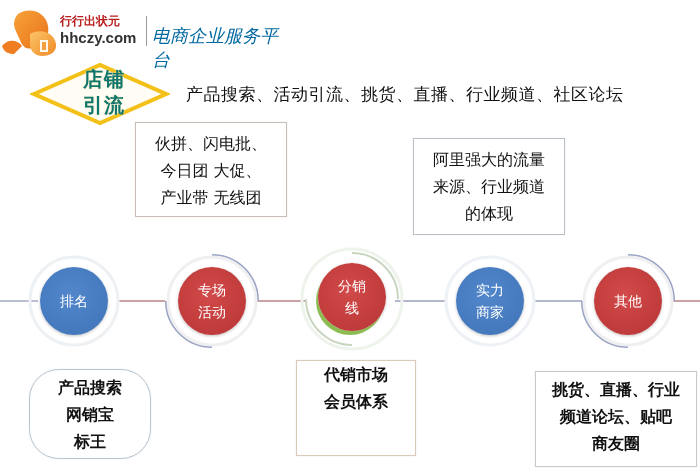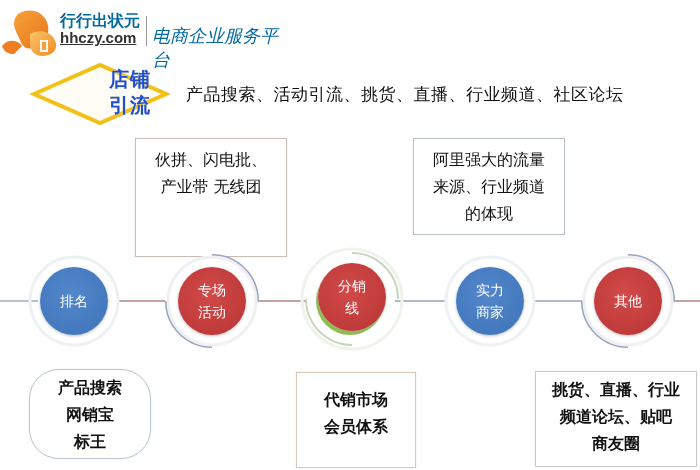--- a/index.html
+++ b/index.html
@@ -1,37 +1,37 @@
 <!DOCTYPE html>
 <html><head>
 <meta charset="utf-8">
 <style>
   * { margin: 0; padding: 0; box-sizing: border-box; }
   html, body { width: 700px; height: 470px; background: #ffffff; overflow: hidden; }
   body { position: relative; font-family: "DejaVu Sans", "Liberation Sans", sans-serif; color: #111; }
 
   .logo { position: absolute; left: 0; top: 2px; width: 280px; height: 56px; }
   .logo-mark { position: absolute; left: 0; top: 4px; width: 62px; height: 52px; }
-  .logo-cn { position: absolute; left: 60px; top: 10px; font-size: 16px; font-weight: bold; color: #0369a1; letter-spacing: 0px; line-height: 18px; }
-  .logo-en { position: absolute; left: 60px; top: 28px; font-family: "Liberation Sans", sans-serif; font-size: 15px; font-weight: bold; color: #333; line-height: 16px; text-decoration: underline; }
+  .logo-cn { position: absolute; left: 60px; top: 10px; font-size: 12px; font-weight: bold; color: #b91c1c; letter-spacing: 0px; line-height: 18px; }
+  .logo-en { position: absolute; left: 60px; top: 28px; font-family: "Liberation Sans", sans-serif; font-size: 15px; font-weight: bold; color: #333; line-height: 16px; }
   .logo-sep { position: absolute; left: 146px; top: 14px; width: 1px; height: 30px; background: #999; }
   .logo-slogan { position: absolute; left: 152px; top: 22px; font-family: "DejaVu Serif", serif; font-size: 18px; color: #0369a1; font-style: italic; }
 
   .diamond { position: absolute; left: 30px; top: 62px; width: 140px; height: 64px; }
-  .diamond-text { position: absolute; left: 76px; top: 66px; width: 56px; font-family: "DejaVu Serif", "Liberation Serif", serif; font-weight: bold; font-size: 20px; line-height: 26px; color: #1d4ed8; text-align: center; text-shadow: 0 0 2px #f6e7b0; letter-spacing: 1px; margin-left: 26px; }
+  .diamond-text { position: absolute; left: 76px; top: 66px; width: 56px; font-family: "DejaVu Serif", "Liberation Serif", serif; font-weight: bold; font-size: 20px; line-height: 26px; color: #0f766e; text-align: center; text-shadow: 0 0 2px #f6e7b0; letter-spacing: 1px; }
 
   .headline { position: absolute; left: 186px; top: 83px; font-family: Liberation Mono, monospace; font-size: 17px; color: #111; white-space: nowrap; letter-spacing: 0.5px; }
 
   .box { position: absolute; background: #fff; border: 1px solid #c9bfb8; text-align: center; font-size: 16px; line-height: 27px; color: #111; box-shadow: 0 0 2px rgba(0,0,0,0.08); }
   .box.serif { font-family: "DejaVu Serif", "Liberation Serif", serif; }
   .box.bold { font-weight: bold; font-family: "DejaVu Sans", "Liberation Sans", sans-serif; }
-  .box-top-left { left: 135px; top: 138px; width: 152px; height: 119px; padding-top: 7px; }
+  .box-top-left { left: 135px; top: 122px; width: 152px; height: 95px; padding-top: 7px; }
   .box-top-right { left: 413px; top: 138px; width: 152px; height: 97px; padding-top: 7px; border-color: #b9c0c8; }
   .box-bottom-1 { left: 29px; top: 369px; width: 122px; height: 90px; padding-top: 4px; border-color: #b9c6d2; border-radius: 30px; }
-  .box-bottom-2 { left: 296px; top: 372px; width: 120px; height: 96px; padding-top: 13px; border-color: #d9cbb8; }
+  .box-bottom-2 { left: 296px; top: 360px; width: 120px; height: 96px; padding-top: 0; border-color: #d9cbb8; }
   .box-bottom-3 { left: 535px; top: 371px; width: 162px; height: 96px; padding-top: 4px; border-color: #c8c8c8; }
 
   .flow { position: absolute; left: 0; top: 240px; width: 700px; height: 120px; }
 
   .node { position: absolute; border-radius: 50%; color: #fff; font-family: "DejaVu Serif", "Liberation Serif", serif; font-size: 14px; line-height: 22px; text-align: center; display: flex; align-items: center; justify-content: center; flex-direction: column; box-shadow: 0 1px 3px rgba(0,0,0,0.25); }
   .node span { display: block; }
   .node.blue { background: radial-gradient(circle at 45% 40%, #5287cc, #3f73b8); }
   .node.red { background: radial-gradient(circle at 45% 40%, #d24a4a, #b83434); }
   .node-1 { left: 40px; top: 267px; width: 68px; height: 68px; text-align: center; }
   .node-2 { left: 178px; top: 267px; width: 68px; height: 68px; }
@@ -71,20 +71,21 @@
 </svg>
 <div class="diamond-text">
   <div>店铺</div>
   <div>引流</div>
 </div>
 
 <div class="headline">产品搜索、活动引流、挑货、直播、行业频道、社区论坛</div>
 
 <div class="box serif box-top-left">
   <div>伙拼、闪电批、</div>
+  <div>今日团  大促、</div>
   <div>产业带  无线团</div>
 </div>
 <div class="box serif box-top-right">
   <div>阿里强大的流量</div>
   <div>来源、行业频道</div>
   <div>的体现</div>
 </div>
 
 <svg class="flow" viewBox="0 240 700 120" style="top:240px;">
 

